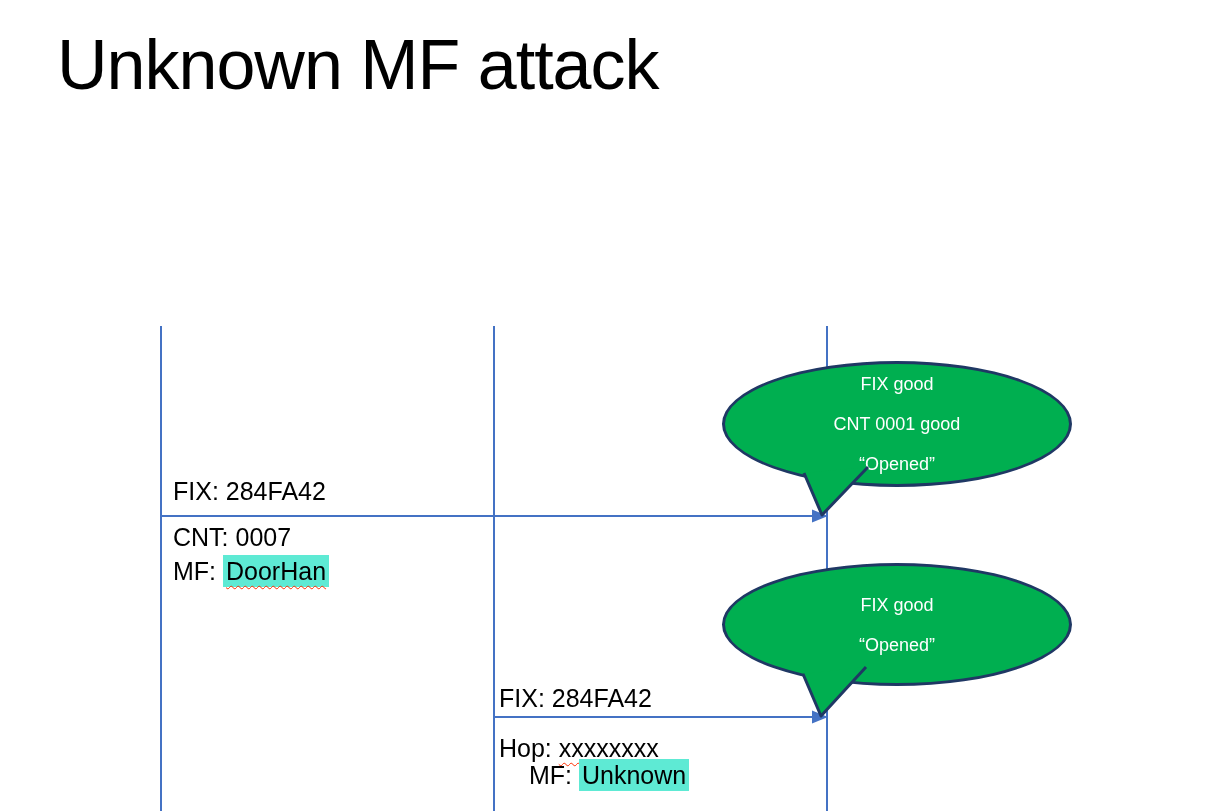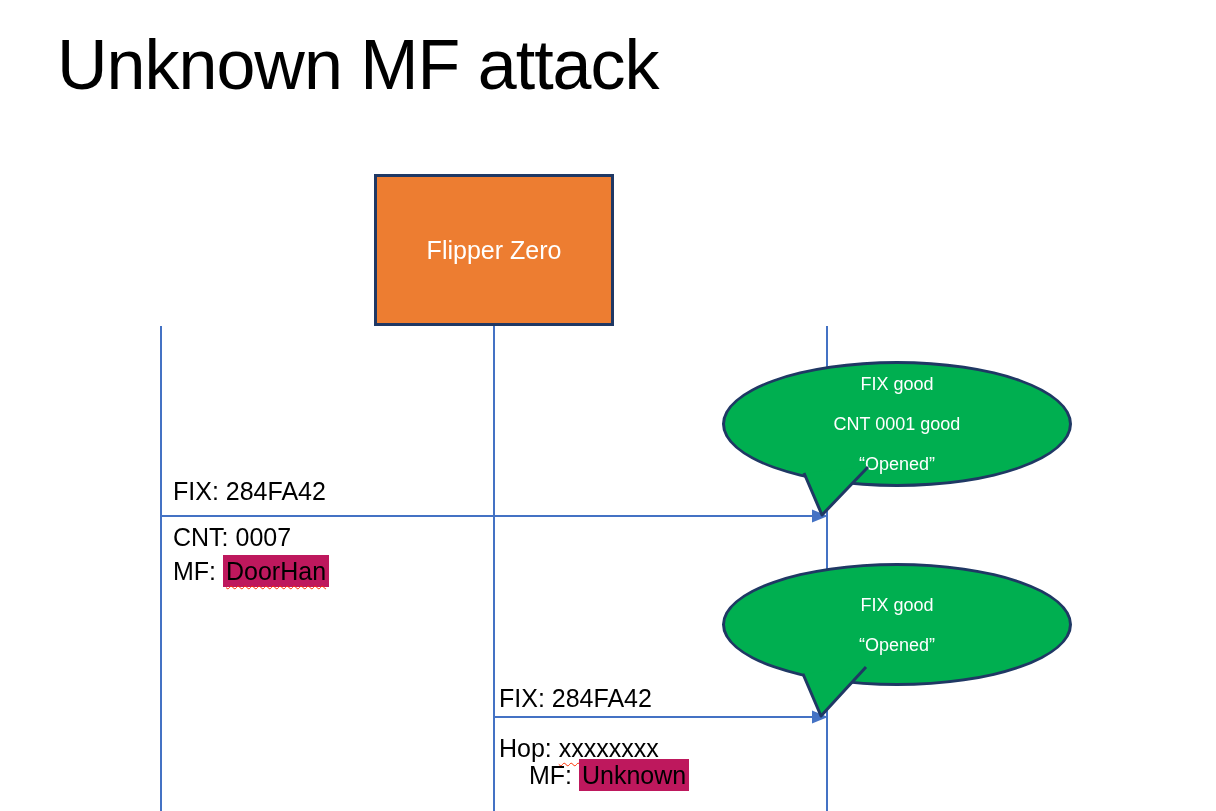--- a/index.html
+++ b/index.html
@@ -44,21 +44,21 @@
   .actor-receiver { left: 707px; background: #00AF50; }
 
   .msg-line {
     position: absolute;
     font-size: 25px;
     color: #000000;
     white-space: nowrap;
     z-index: 2;
     line-height: 30px;
   }
-  .hl-yellow { background: #be185d; padding: 2px 3px; }
+  .hl-yellow { background: #5eead4; padding: 2px 3px; }
   .wavy {
     text-decoration-line: underline;
     text-decoration-style: wavy;
     text-decoration-color: #FF2D00;
     text-decoration-thickness: 1px;
     text-underline-offset: 5px;
   }
 
   .bubble {
     position: absolute;
@@ -96,23 +96,20 @@
 
     <line x1="161" y1="516" x2="813" y2="516" stroke="#4472C4" stroke-width="2"></line>
     <polygon points="812,509.5 828,516 812,522.5" fill="#4472C4"></polygon>
 
     <line x1="494" y1="717" x2="813" y2="717" stroke="#4472C4" stroke-width="2"></line>
     <polygon points="812,710.5 828,717 812,723.5" fill="#4472C4"></polygon>
   </svg>
 
   <div class="slide-title">Unknown MF attack</div>
 
-  <div class="actor-box actor-flipper">
-    <span>Flipper Zero</span>
-  </div>
 
   <div class="msg-line" style="left:173px; top:476px;">FIX: 284FA42</div>
   <div class="msg-line" style="left:173px; top:522px;">CNT: 0007</div>
   <div class="msg-line" style="left:173px; top:556px;">
     <span>MF: </span><span class="hl-yellow wavy">DoorHan</span>
   </div>
 
   <div class="msg-line" style="left:499px; top:683px;">FIX: 284FA42</div>
   <div class="msg-line" style="left:499px; top:725px;margin-top:8px;">
     <span>Hop: </span><span class="wavy">xxxxxxxx</span>

